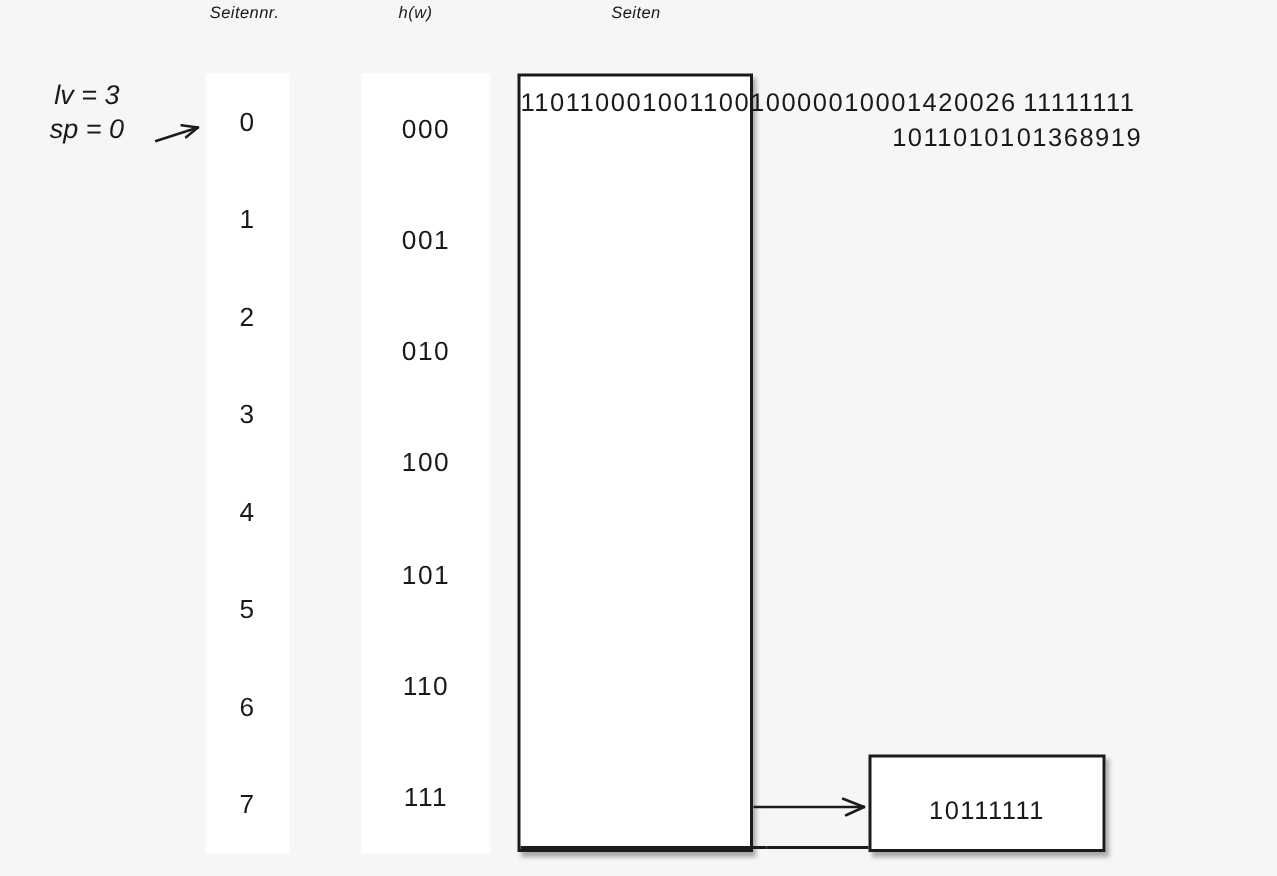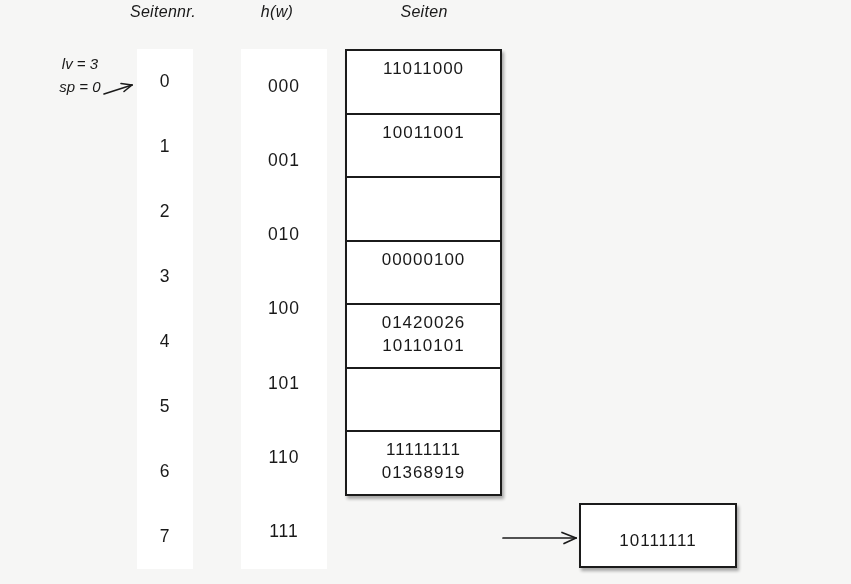--- a/index.html
+++ b/index.html
@@ -10,32 +10,32 @@
     background: #f6f6f5;
     font-family: "Liberation Sans", sans-serif;
     color: #191919;
     overflow: hidden;
   }
   .hdr {
     position: absolute;
     top: 3px;
     transform: translateX(-50%);
     font-style: italic;
-    font-size: 16px;
+    font-size: 11px;
     letter-spacing: 0.3px;
     white-space: nowrap;
   }
   .annot {
     position: absolute;
-    left: 42px;
+    left: 20px;
     top: 52px;
     width: 76px;
     text-align: center;
     font-style: italic;
-    font-size: 15px;
+    font-size: 18px;
     line-height: 23px;
   }
   .strip {
     position: absolute;
     top: 49px;
     height: 520px;
     background: #ffffff;
     display: flex;
     flex-direction: column;
   }
@@ -47,27 +47,27 @@
     align-items: center;
     justify-content: center;
     font-size: 17.5px;
     letter-spacing: 1px;
   }
   .mainbox {
     position: absolute;
     left: 345px;
     top: 49px;
     width: 157px;
-    height: 447px;
+    height: 519px;
     box-sizing: border-box;
     background: #ffffff;
     border: 2px solid #1b1b1b;
     box-shadow: 2px 3px 3px rgba(0,0,0,0.32);
     display: flex;
-    flex-direction: column;
+    flex-direction: row;
   }
   .bucket {
     flex: 1;
     border-bottom: 2px solid #1b1b1b;
     text-align: center;
     padding-top: 6px;
     box-sizing: border-box;
   }
   .bucket:last-child { border-bottom: none; }
   .entry-line {

